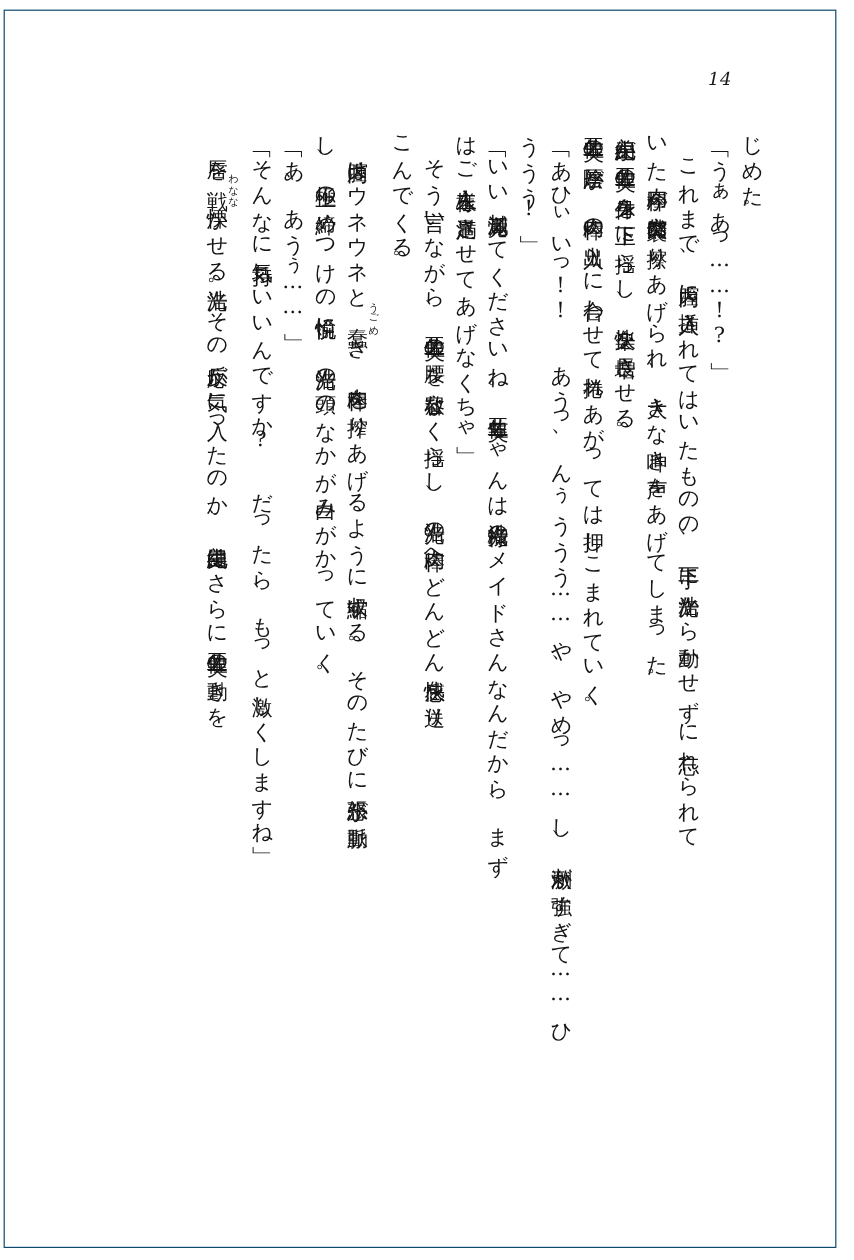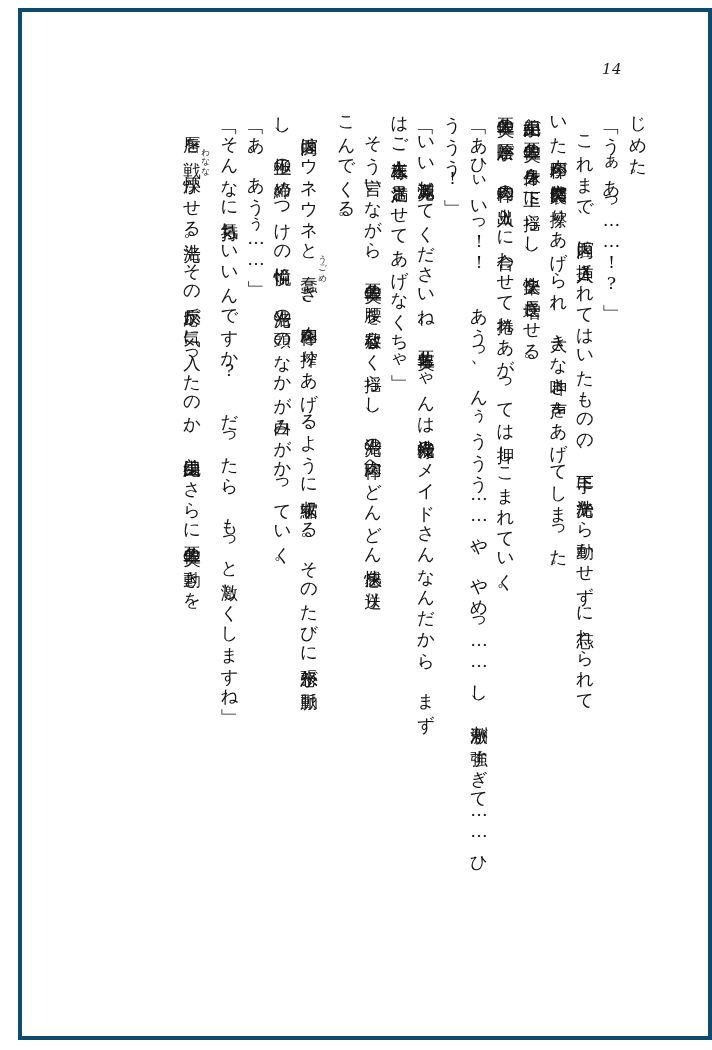--- a/index.html
+++ b/index.html
@@ -12,25 +12,25 @@
     height: 1050px;
     position: relative;
     font-family: "DejaVu Serif", "Liberation Serif", serif;
     color: #111111;
     overflow: hidden;
   }
 
   
   .page {
     position: absolute;
-    left: 18px;
+    left: 3px;
     top: 8px;
     width: 694px;
     height: 1032px;
-    border: 4px solid #0c4a6e;
+    border: 1px solid #0c4a6e;
     background: #ffffff;
     box-sizing: border-box;
   }
 
   
   .page-number {
     position: absolute;
     right: 86px;
     top: 48px;
     font-family: "DejaVu Serif", "Liberation Serif", serif;

